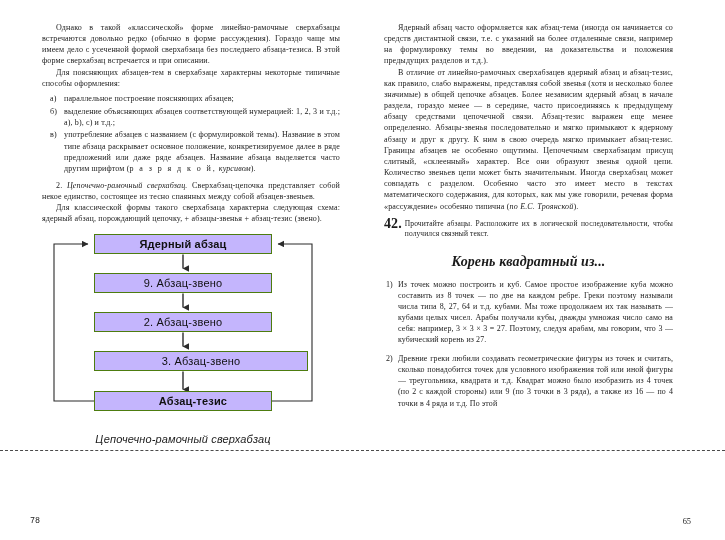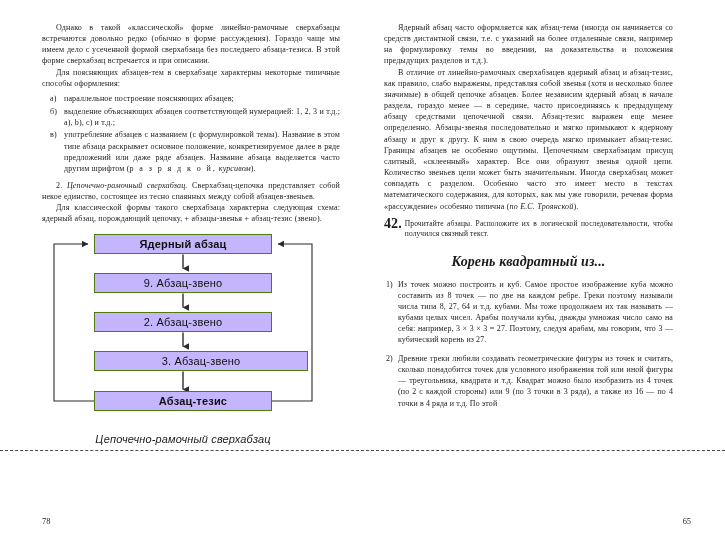--- a/index.html
+++ b/index.html
@@ -147,21 +147,21 @@
   .num-list .marker { width: 12px; }
   .num-list .li-item-gap { height: 8px; }
 
   .folio {
     position: absolute;
     bottom: 14px;
     font-size: 8.4px;
     font-family: "Liberation Serif", "DejaVu Serif", serif;
     color: #222222;
   }
-  .folio-left { left: 42px; }
+  .folio-left { left: 30px; font-family: Liberation Mono, monospace; }
   .folio-right { right: 34px; }
 </style>
 </head>
 <body>
 
 <div class="spread">
 
   <div class="page page-left">
     <div class="col">
 

